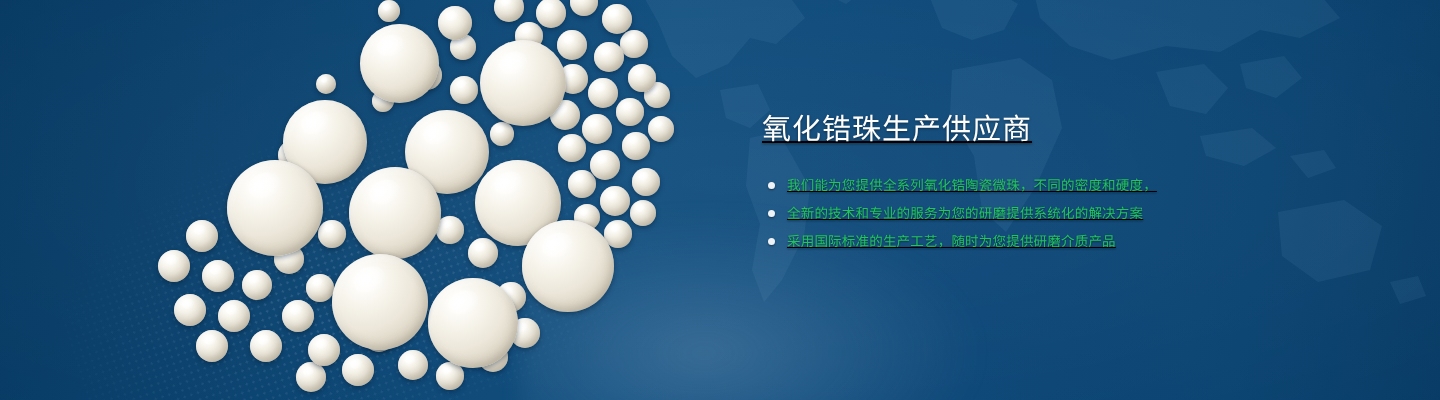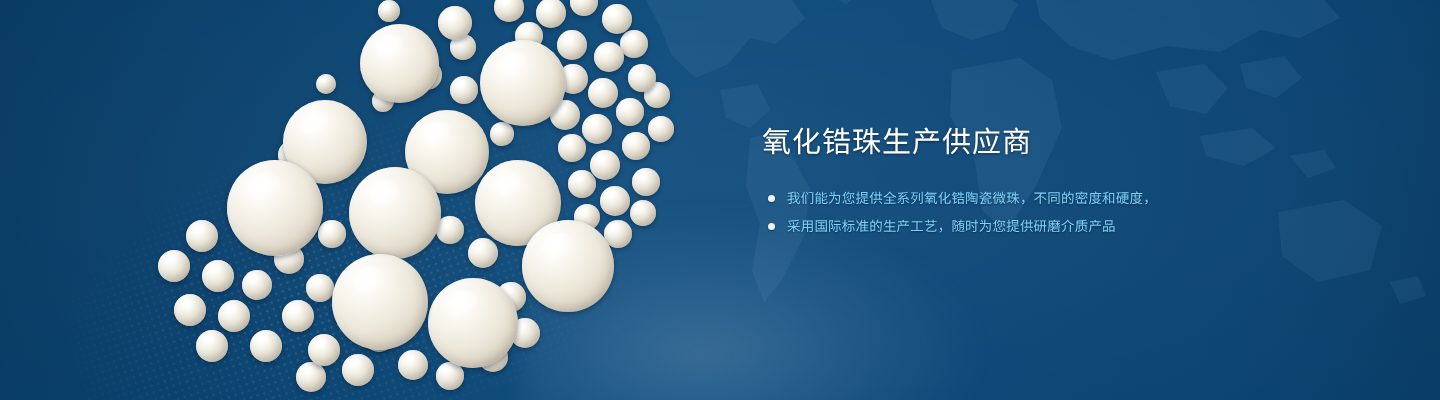--- a/index.html
+++ b/index.html
@@ -122,22 +122,23 @@
       rgba(255,255,255,0.55) 45%,
       rgba(255,255,255,0.0) 80%);
     transform: rotate(-22deg);
   }
   .bead.sm::after { left: 24%; top: 16%; width: 36%; height: 30%; }
 
   
   .copy {
     position: absolute;
     left: 762px;
-    top: 123px;
+    top: 110px;
     width: 480px;
+    text-decoration: underline;
   }
   .headline {
     margin: 0;
     font-size: 29px;
     font-weight: 400;
     line-height: 38px;
     letter-spacing: 1px;
     color: #ffffff;
     text-shadow: 0 1px 3px rgba(0,0,0,0.45);
     white-space: nowrap;
@@ -146,21 +147,21 @@
     list-style: none;
     margin: 26px 0 0 0;
     padding: 0;
   }
   .bullet {
     position: relative;
     padding-left: 25px;
     margin-bottom: 5px;
     font-size: 13.5px;
     line-height: 23px;
-    color: #7dd3fc;
+    color: #22c55e;
     text-shadow: 0 1px 2px rgba(0,0,0,0.45);
     letter-spacing: 0.2px;
   }
   .bullet:last-child { margin-bottom: 0; }
   .dot {
     position: absolute;
     left: 6px;
     top: 8px;
     width: 7px;
     height: 7px;
@@ -285,17 +286,21 @@
   <div class="copy">
     <h1 class="headline">氧化锆珠生产供应商</h1>
 
     <ul class="bullets" id="bullet-list">
         <li class="bullet">
           <span class="dot"></span>
           <span class="bullet-line">我们能为您提供全系列氧化锆陶瓷微珠，不同的密度和硬度，</span>
         </li>
         <li class="bullet">
           <span class="dot"></span>
+          <span class="bullet-line">全新的技术和专业的服务为您的研磨提供系统化的解决方案</span>
+        </li>
+        <li class="bullet">
+          <span class="dot"></span>
           <span class="bullet-line">采用国际标准的生产工艺，随时为您提供研磨介质产品</span>
         </li>
       </ul>
   </div>
 </div>
 
 </body></html>

